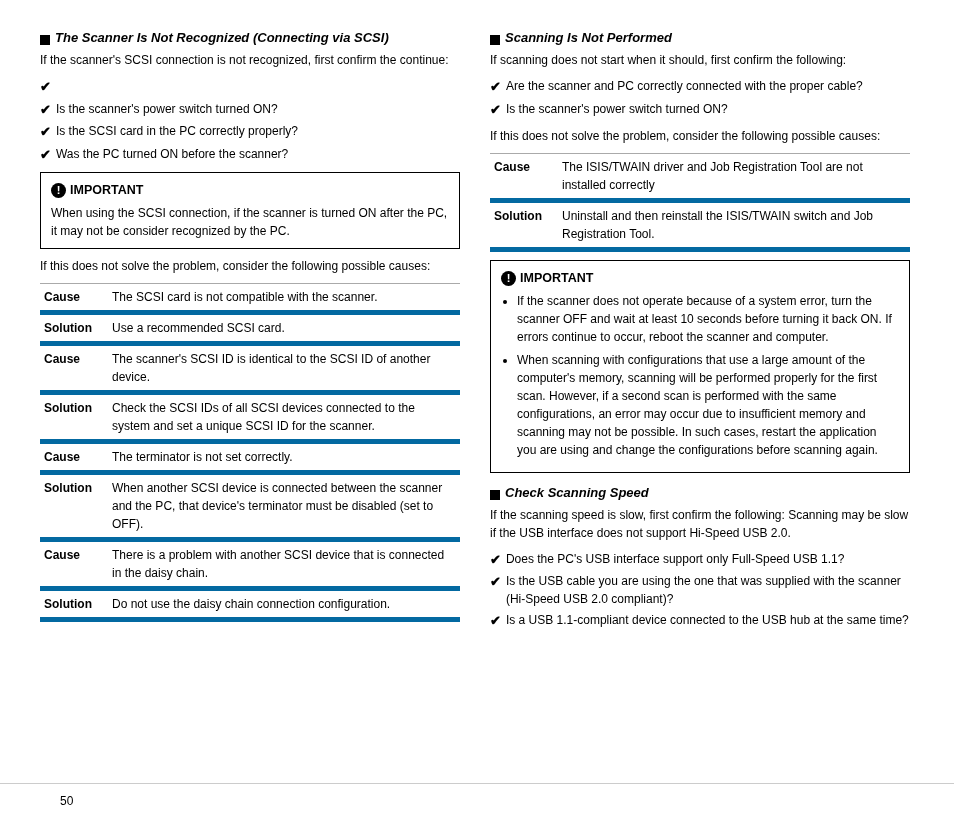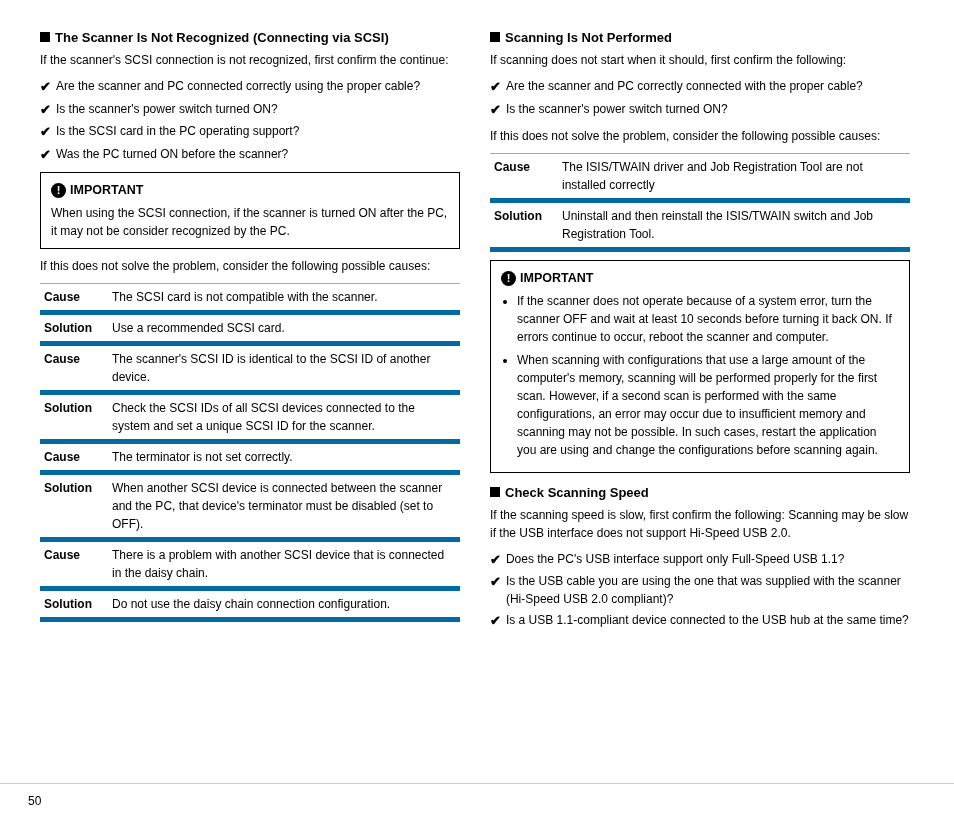--- a/index.html
+++ b/index.html
@@ -30,22 +30,23 @@
     }
     .right-col {
       flex: 1;
       max-width: 420px;
     }
     .section-title {
       font-weight: bold;
       font-size: 13px;
       margin-bottom: 6px;
       display: flex;
-      align-items: flex-start;
+      align-items: flex-end;
       gap: 5px;
+      font-style: italic;
     }
     .section-title .square {
       display: inline-block;
       width: 10px;
       height: 10px;
       background: #000;
       margin-top: 2px;
       flex-shrink: 0;
     }
     .section-body {
@@ -118,21 +119,21 @@
       vertical-align: top;
       line-height: 1.5;
     }
     .cause-table td:first-child {
       font-weight: bold;
       width: 68px;
       white-space: nowrap;
     }
     .footer {
       border-top: 1px solid #ccc;
-      padding: 10px 28px;
+      padding: 10px 60px;
       font-size: 12px;
     }
     .imp-bullets {
       list-style: disc;
       padding-left: 16px;
       margin-top: 3px;
     }
     .imp-bullets li {
       margin-bottom: 5px;
       font-size: 12px;
@@ -149,29 +150,28 @@
 
       <div>
         <div class="section-title">
           <span class="square"></span>
           <span>The Scanner Is Not Recognized (Connecting via SCSI)</span>
         </div>
         <p class="section-body">If the scanner's SCSI connection is not recognized, first confirm the continue:</p>
         <ul class="checkmark-list">
           <li>
             <span class="ck">✔</span>
-            <span>Are the scanner and PC connected correctly using the proper cable?</span>
           </li>
           <li>
             <span class="ck">✔</span>
             <span>Is the scanner's power switch turned ON?</span>
           </li>
           <li>
             <span class="ck">✔</span>
-            <span>Is the SCSI card in the PC operating support?</span>
+            <span>Is the SCSI card in the PC correctly properly?</span>
           </li>
           <li>
             <span class="ck">✔</span>
             <span>Was the PC turned ON before the scanner?</span>
           </li>
         </ul>
 
         <div class="important-box">
           <div class="important-title">
             <span class="important-icon">!</span>

